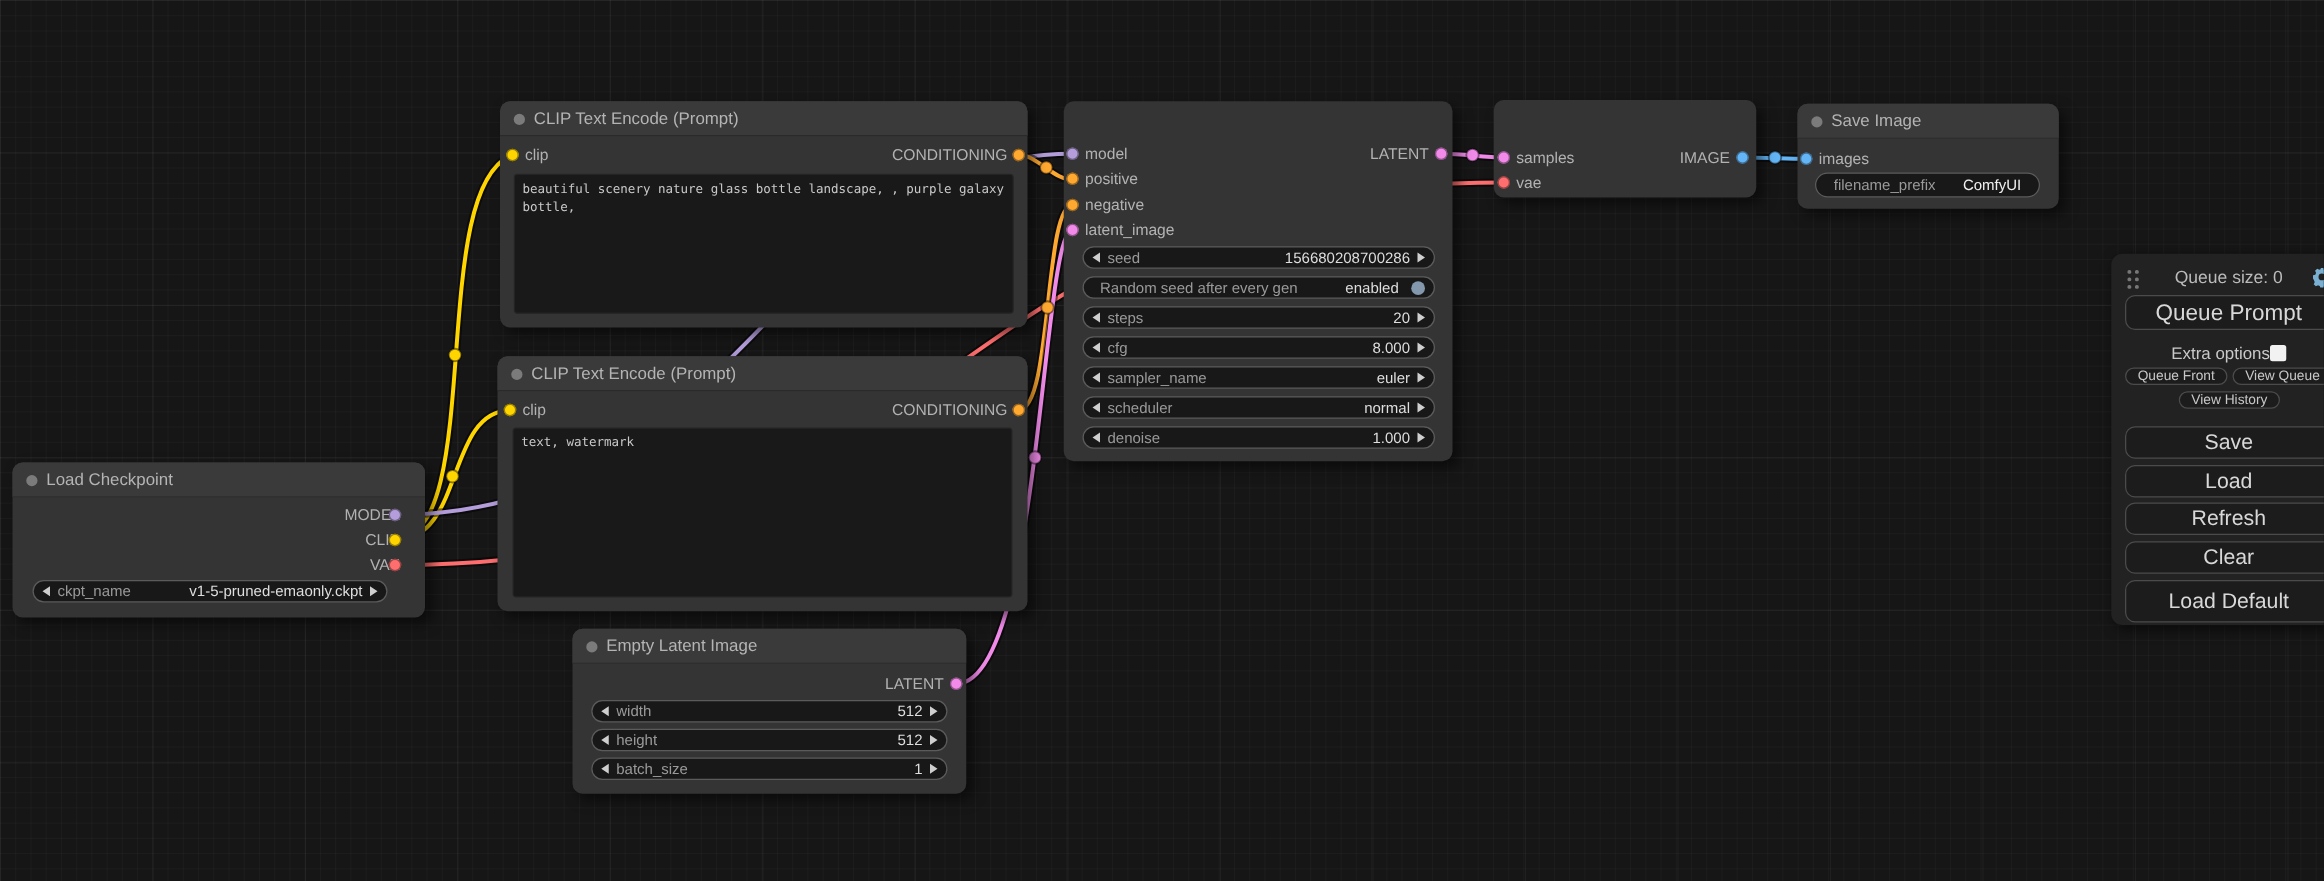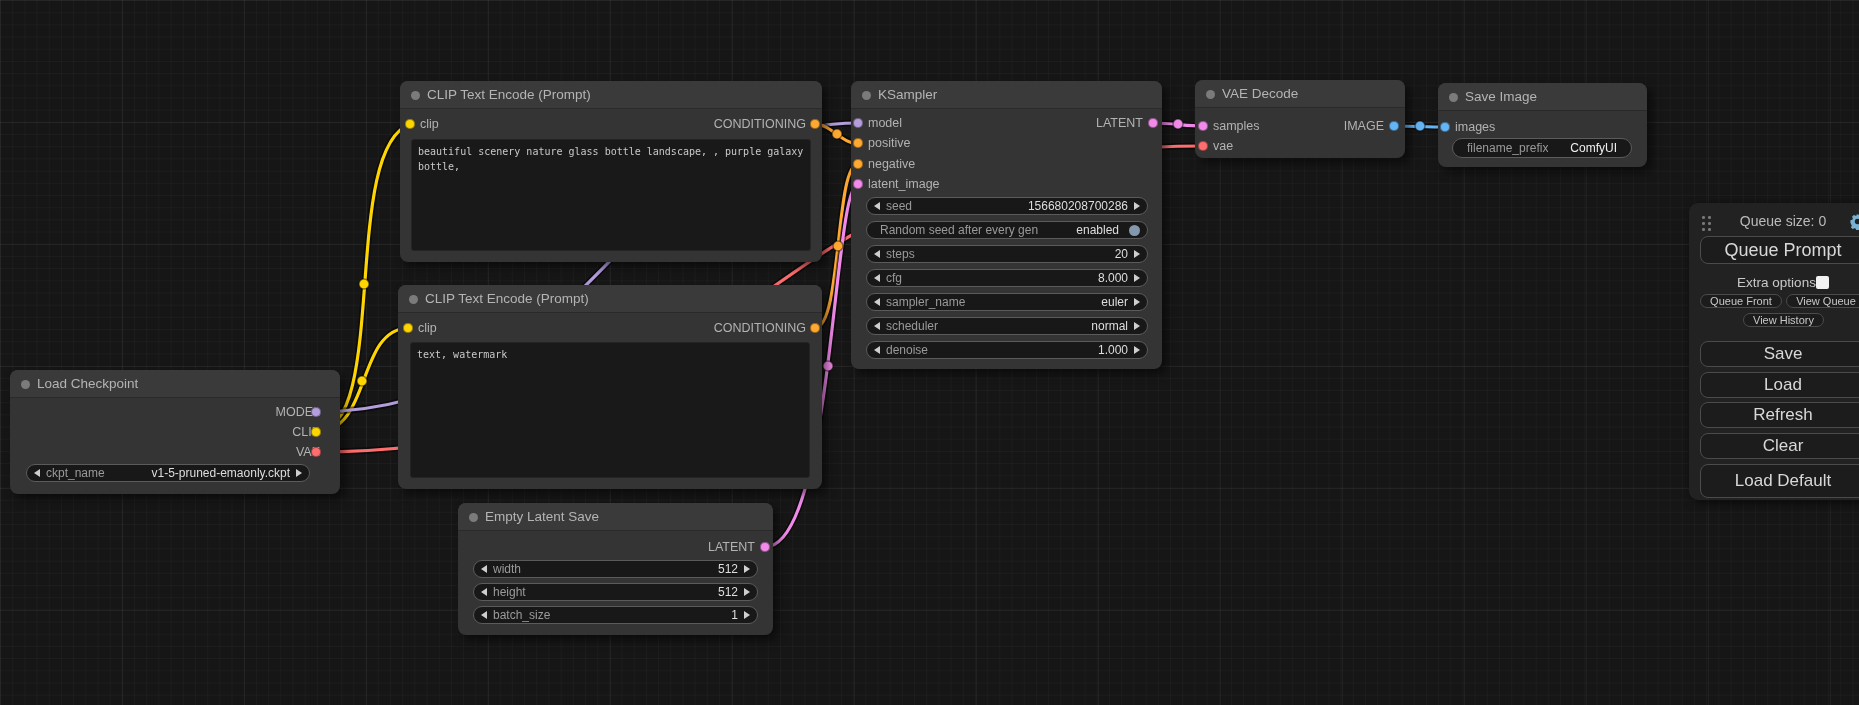--- a/index.html
+++ b/index.html
@@ -137,21 +137,21 @@
   <span class="slotdot" style="left:5px;top:38px;background:#FFD500;"></span>
   <span class="slotlabel" style="left:20px;top:35px;">clip</span>
   <span class="slotlabel out" style="right:16px;top:35px;">CONDITIONING</span>
   <span class="slotdot" style="left:412px;top:38px;background:#FFA931;"></span>
   <div class="textarea" style="left:12px;top:57px;width:400px;height:136px;">text, watermark</div>
 </div>
 
 <div class="node" style="left:458px;top:503px;width:315px;height:132px;">
   <div class="nheader">
     <span class="tdot"></span>
-    <span class="ntitle">Empty Latent Save</span>
+    <span class="ntitle">Empty Latent Image</span>
   </div>
   <span class="slotlabel out" style="right:18px;top:36px;">LATENT</span>
   <span class="slotdot" style="left:302px;top:39px;background:#F18AE9;"></span>
   <div class="widget" style="left:15px;top:57px;width:285px;height:18px;">
     <span class="arrL"></span>
     <span class="wlabel">width</span>
     <span class="wvalue">512</span>
     <span class="arrR"></span>
   </div>
   <div class="widget" style="left:15px;top:80px;width:285px;height:18px;">
@@ -162,24 +162,20 @@
   </div>
   <div class="widget" style="left:15px;top:103px;width:285px;height:18px;">
     <span class="arrL"></span>
     <span class="wlabel">batch_size</span>
     <span class="wvalue">1</span>
     <span class="arrR"></span>
   </div>
 </div>
 
 <div class="node" style="left:851px;top:81px;width:311px;height:288px;">
-  <div class="nheader">
-    <span class="tdot"></span>
-    <span class="ntitle">KSampler</span>
-  </div>
   <span class="slotdot" style="left:2px;top:37px;background:#B39DDB;"></span>
   <span class="slotlabel" style="left:17px;top:34px;">model</span>
   <span class="slotdot" style="left:2px;top:57px;background:#FFA931;"></span>
   <span class="slotlabel" style="left:17px;top:54px;">positive</span>
   <span class="slotdot" style="left:2px;top:78px;background:#FFA931;"></span>
   <span class="slotlabel" style="left:17px;top:75px;">negative</span>
   <span class="slotdot" style="left:2px;top:98px;background:#F18AE9;"></span>
   <span class="slotlabel" style="left:17px;top:95px;text-align:center;">latent_image</span>
   <span class="slotlabel out" style="right:19px;top:34px;">LATENT</span>
   <span class="slotdot" style="left:297px;top:37px;background:#F18AE9;"></span>
@@ -221,24 +217,20 @@
   </div>
   <div class="widget" style="left:15px;top:260px;width:282px;height:18px;">
     <span class="arrL"></span>
     <span class="wlabel">denoise</span>
     <span class="wvalue">1.000</span>
     <span class="arrR"></span>
   </div>
 </div>
 
 <div class="node" style="left:1195px;top:80px;width:210px;height:78px;">
-  <div class="nheader">
-    <span class="tdot"></span>
-    <span class="ntitle">VAE Decode</span>
-  </div>
   <span class="slotdot" style="left:3px;top:41px;background:#F18AE9;"></span>
   <span class="slotlabel" style="left:18px;top:38px;">samples</span>
   <span class="slotdot" style="left:3px;top:61px;background:#FF6E6E;"></span>
   <span class="slotlabel" style="left:18px;top:58px;">vae</span>
   <span class="slotlabel out" style="right:21px;top:38px;">IMAGE</span>
   <span class="slotdot" style="left:194px;top:41px;background:#64B5F6;"></span>
 </div>
 
 <div class="node" style="left:1438px;top:83px;width:209px;height:84px;">
   <div class="nheader">

